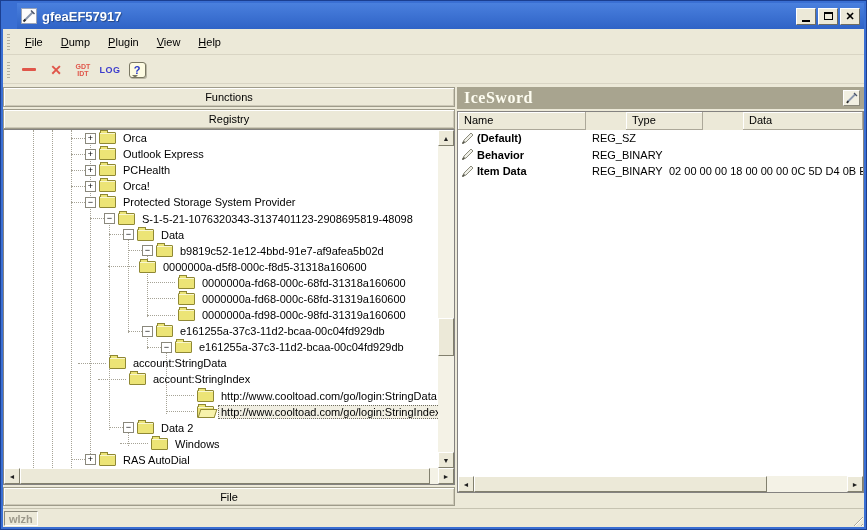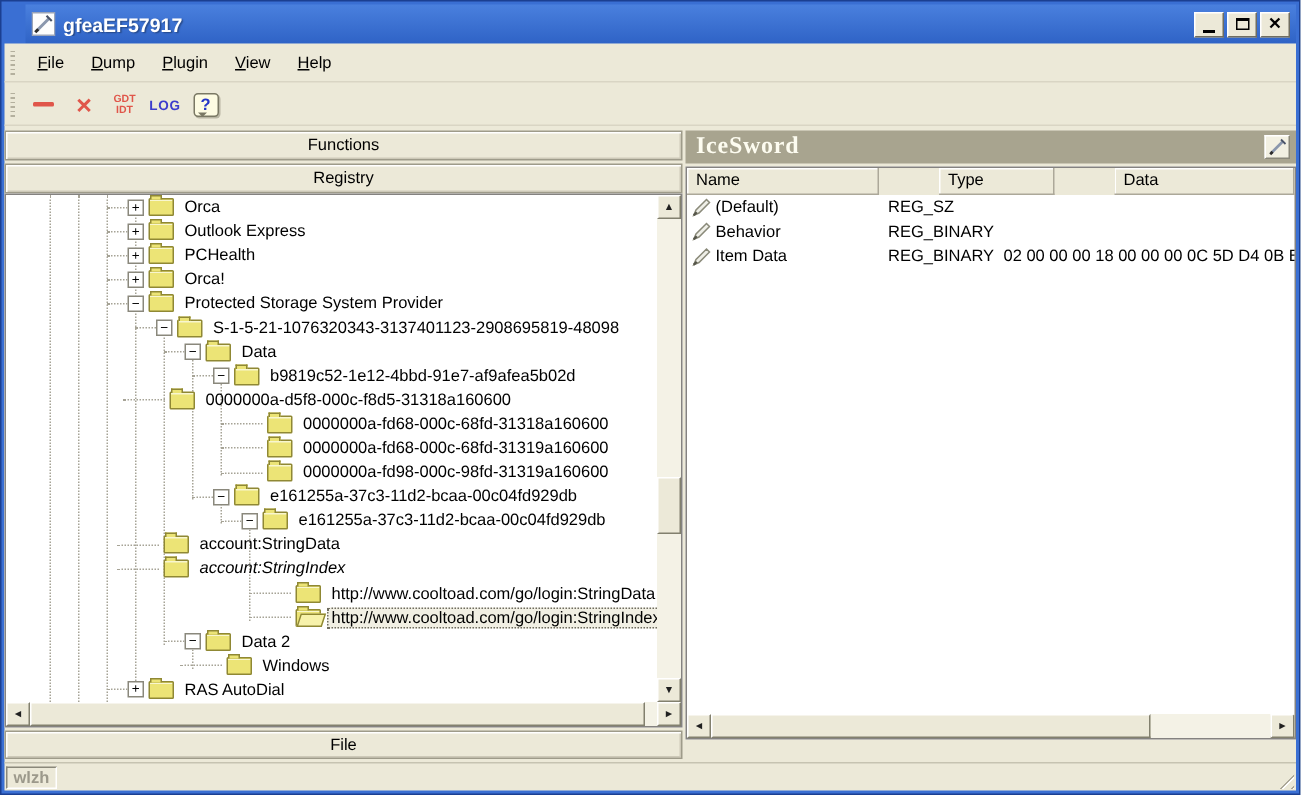--- a/index.html
+++ b/index.html
@@ -90,21 +90,21 @@
   .ice-icon{position:absolute;right:4px;top:3px;width:17px;height:16px;background:#f2f0e2;
             border:1px solid;border-color:#fff #8a887a #8a887a #fff;display:flex;align-items:center;justify-content:center;}
   .list-wrap{position:absolute;left:0;right:0;top:26px;height:382px;background:#fff;border:1px solid #848280;}
   .cols{position:absolute;left:0;right:0;top:0;height:18px;display:grid;grid-template-columns:128px 77px auto;
         background:#ece9d8;gap:40px;}
   .col{padding:2px 6px;border-right:1px solid #aca899;border-bottom:1px solid #aca899;
        box-shadow:inset 1px 1px 0 #fff;white-space:nowrap;overflow:hidden;}
   .lrows{position:absolute;left:0;right:0;top:18px;bottom:16px;overflow:hidden;}
   .lrow{display:grid;grid-template-columns:128px 77px auto;height:16.5px;align-items:center;}
   .cell{padding:0 6px;white-space:nowrap;overflow:hidden;}
-  .cell.name{display:flex;align-items:center;gap:3px;padding-left:3px;}
+  .cell.name{display:flex;align-items:center;gap:3px;padding-left:3px;font-weight:bold;}
   .val-icon{flex:none;display:inline-flex;}
 
   
   .statusbar{position:absolute;left:0;right:0;bottom:0;height:19px;border-top:1px solid #c6c3b1;}
   .wlzh-box{position:absolute;left:1px;top:2px;width:34px;height:15px;border:1px solid;
             border-color:#8a887a #fff #fff #8a887a;color:#9c998b;font-weight:bold;
             display:flex;align-items:center;padding-left:4px;}
   .grip{position:absolute;right:1px;bottom:1px;width:13px;height:13px;
         background:repeating-linear-gradient(-45deg,#fff 0 1px,#aca899 1px 2px,transparent 2px 5px);
         clip-path:polygon(100% 0,100% 100%,0 100%);}
@@ -233,21 +233,21 @@
                 <span class="exp">−</span>
                 <span class="folder"></span>
                 <span class="tlabel">Data</span>
               </div>
               <div class="trow" style="padding-left: 124px;">
                 <span class="stub" style="width: 14px;"></span>
                 <span class="exp">−</span>
                 <span class="folder"></span>
                 <span class="tlabel">b9819c52-1e12-4bbd-91e7-af9afea5b02d</span>
               </div>
-              <div class="trow" style="padding-left: 78px;">
+              <div class="trow" style="padding-left: 104px;">
                 <span class="stub" style="width: 28px;"></span>
                 <span class="folder"></span>
                 <span class="tlabel">0000000a-d5f8-000c-f8d5-31318a160600</span>
               </div>
               <div class="trow" style="padding-left: 143px;">
                 <span class="stub" style="width: 28px;"></span>
                 <span class="folder"></span>
                 <span class="tlabel">0000000a-fd68-000c-68fd-31318a160600</span>
               </div>
               <div class="trow" style="padding-left: 143px;">
@@ -270,21 +270,21 @@
                 <span class="stub" style="width: 14px;"></span>
                 <span class="exp">−</span>
                 <span class="folder"></span>
                 <span class="tlabel">e161255a-37c3-11d2-bcaa-00c04fd929db</span>
               </div>
               <div class="trow" style="padding-left: 74px;">
                 <span class="stub" style="width: 28px;"></span>
                 <span class="folder"></span>
                 <span class="tlabel">account:StringData</span>
               </div>
-              <div class="trow" style="padding-left: 74px; font-style: italic;">
+              <div class="trow" style="padding-left: 94px;">
                 <span class="stub" style="width: 28px;"></span>
                 <span class="folder"></span>
                 <span class="tlabel">account:StringIndex</span>
               </div>
               <div class="trow" style="padding-left: 162px;">
                 <span class="stub" style="width: 28px;"></span>
                 <span class="folder"></span>
                 <span class="tlabel">http://www.cooltoad.com/go/login:StringData</span>
               </div>
               <div class="trow" style="padding-left: 162px;">

